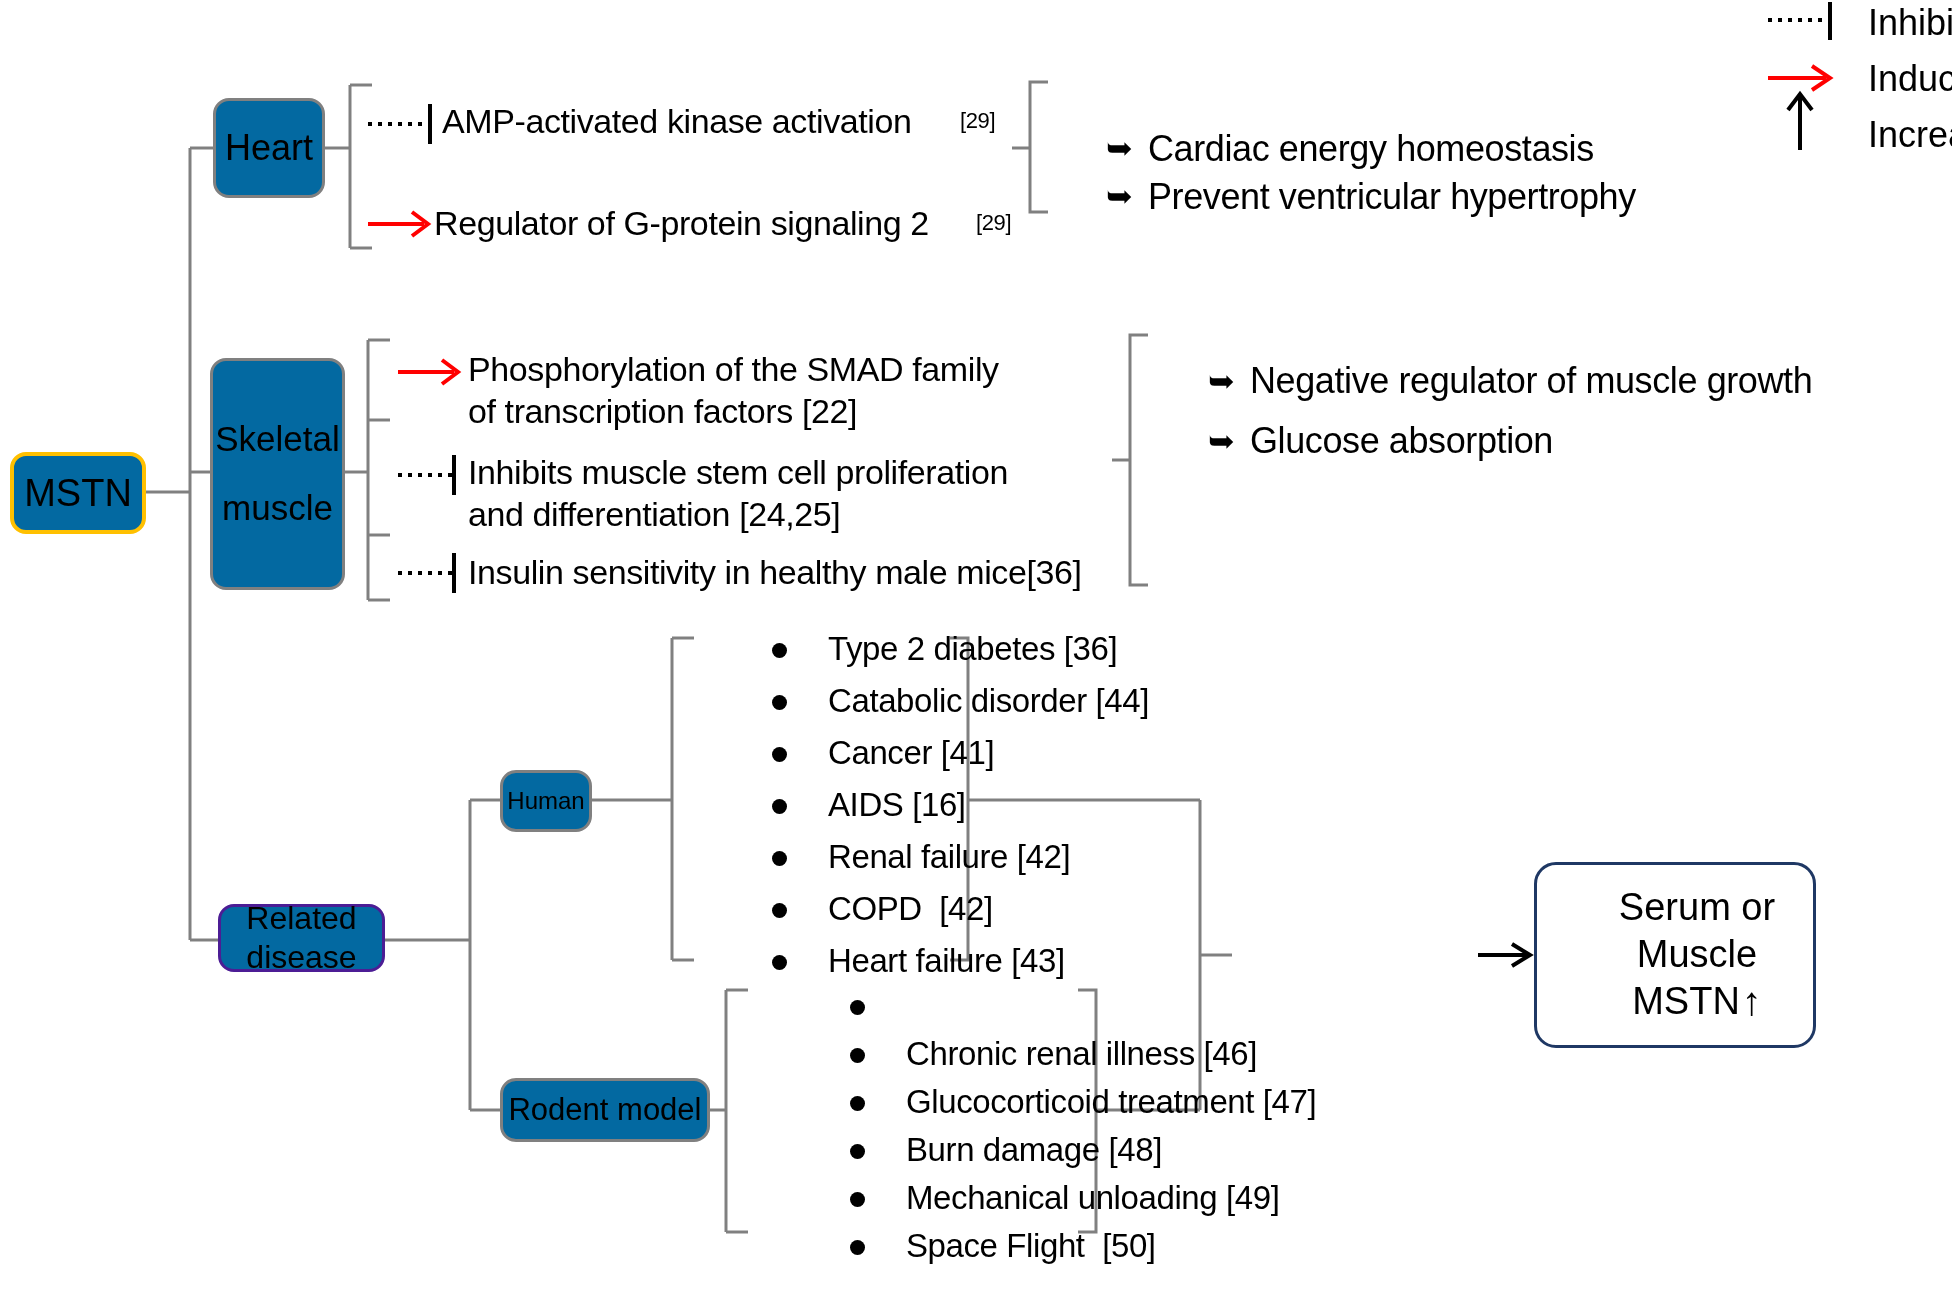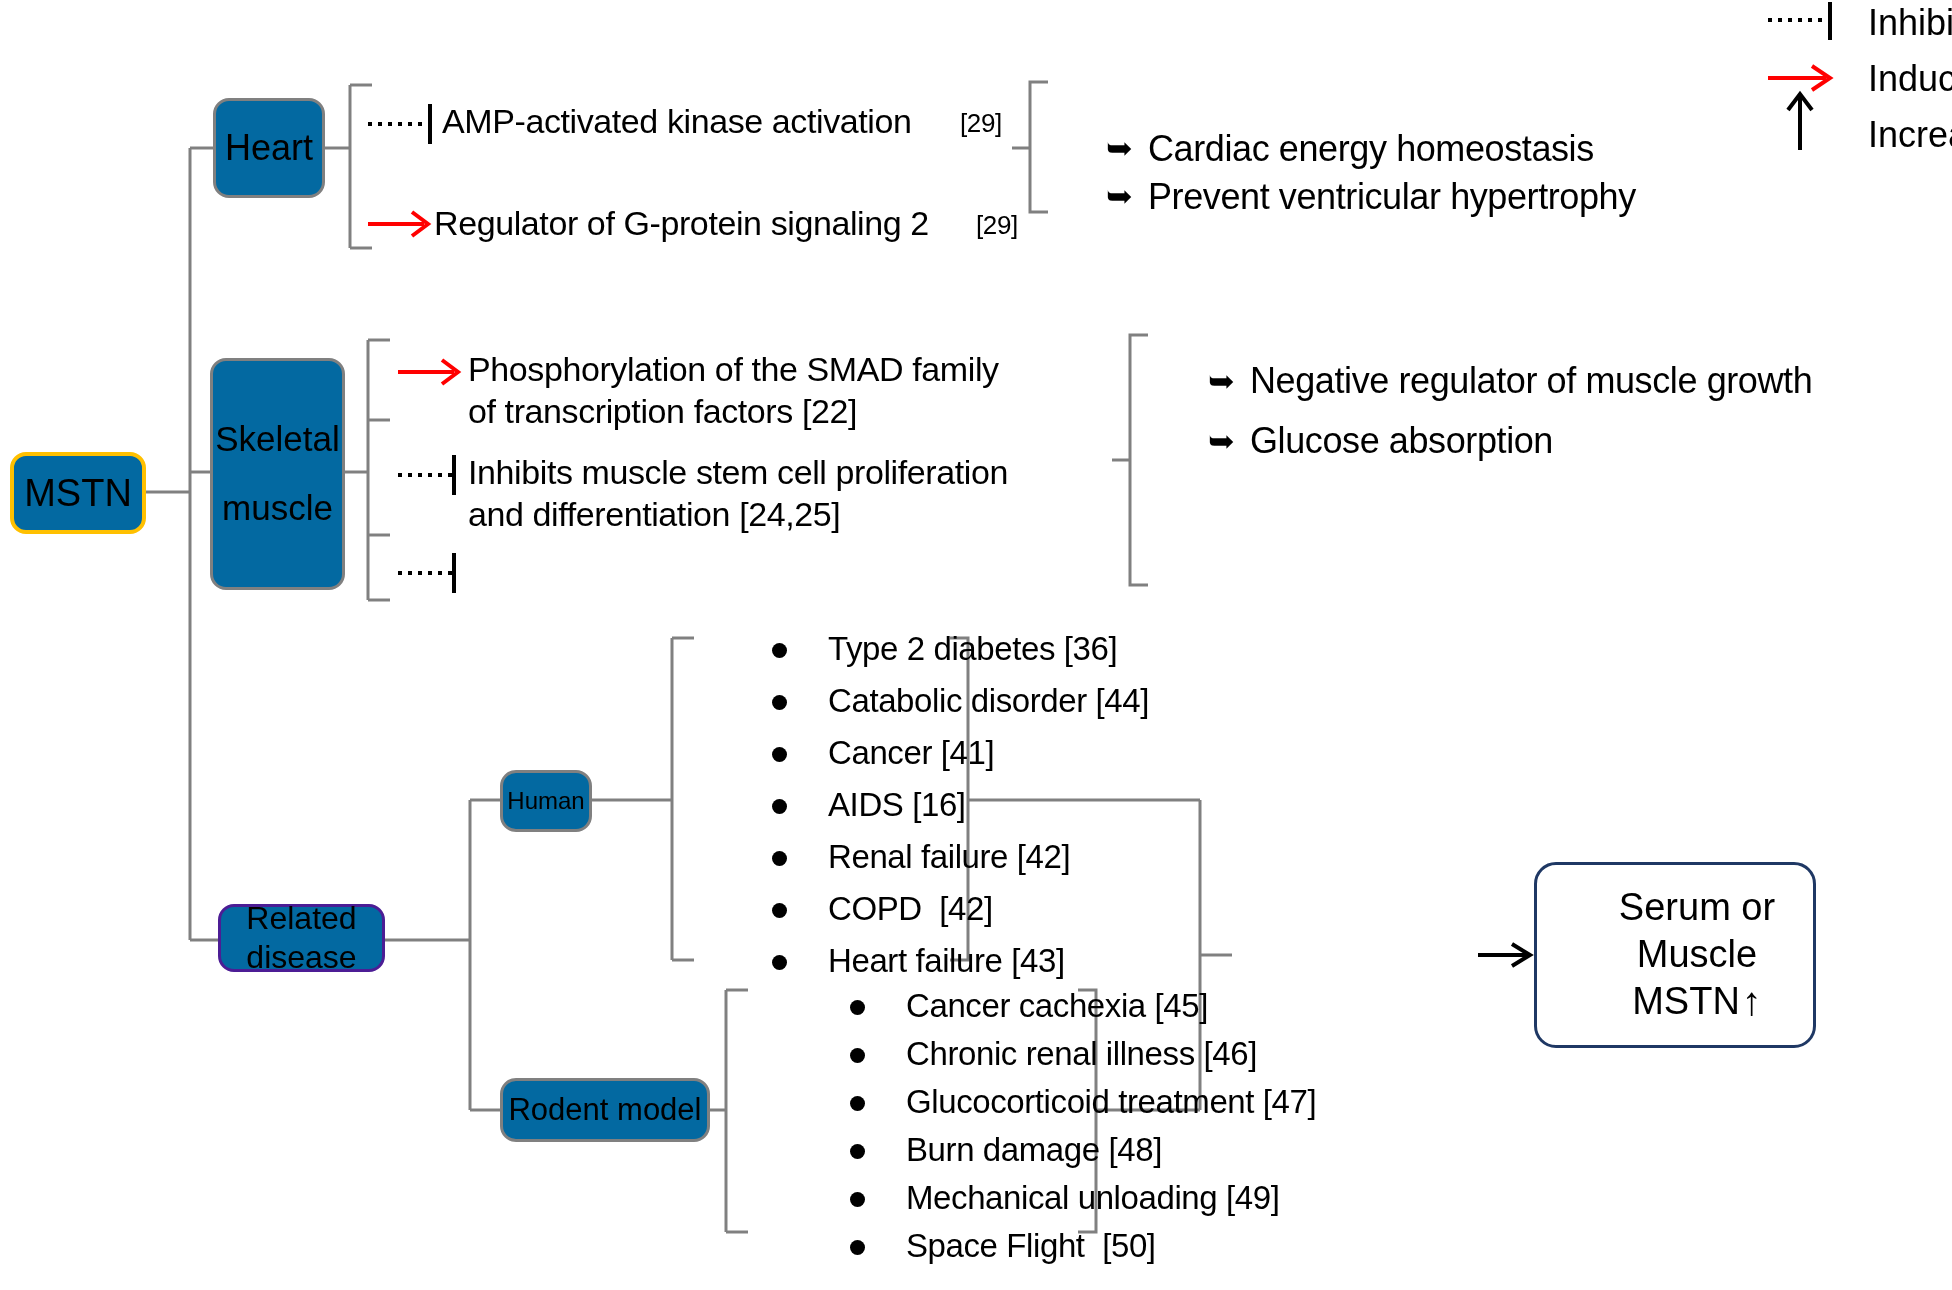--- a/index.html
+++ b/index.html
@@ -11,21 +11,21 @@
   .node{position:absolute;box-sizing:border-box;display:flex;align-items:center;
         justify-content:center;text-align:center;border-radius:16px;
         background:#0369a1;line-height:1.22;}
   .node.gray{border:3px solid #808080;}
   .node.navy{border:3px solid #4c1d95;}
   .node.gold{border:4px solid #ffc000;}
   .node.outcome{border:3px solid #1f3864;background:#ffffff;border-radius:22px;}
 
   .txt{position:absolute;white-space:pre;}
   .cond{font-family:"Liberation Sans",sans-serif;font-size:31px;letter-spacing:-0.4px;}
-  .small-ref{font-size:26px;text-align:right;}
+  .small-ref{font-size:22px;text-align:right;}
 
   .arrowbul{position:absolute;font-size:30px;line-height:1;}
   .dotbul{position:absolute;width:15px;height:15px;border-radius:50%;background:#000;}
   .legend-label{font-size:34px;margin-left:18px;}
 </style>
 </head>
 <body>
 
 <div id="stage">
 
@@ -148,20 +148,21 @@
     <span>Skeletal</span>
     <span style="margin-top:26px;">muscle</span>
   </div>
 
   <div class="txt cond" style="left:468px;top:350px;font-size:34px;">Phosphorylation of the SMAD family</div>
   <div class="txt cond" style="left:468px;top:392px;font-size:34px;">of transcription factors [22]</div>
 
   <div class="txt cond" style="left:468px;top:453px;font-size:34px;">Inhibits muscle stem cell proliferation</div>
   <div class="txt cond" style="left:468px;top:495px;font-size:34px;">and differentiation [24,25]</div>
 
+  <div class="txt cond" style="left:468px;top:553px;font-size:34px;">Insulin sensitivity in healthy male mice[36]</div>
 
   <div class="arrowbul" style="left:1208px;top:365px;font-size:32px;">➥</div>
   <div class="txt cond" style="left:1250px;top:360px;font-size:36px;">Negative regulator of muscle growth</div>
 
   <div class="arrowbul" style="left:1208px;top:425px;font-size:32px;">➥</div>
   <div class="txt cond" style="left:1250px;top:420px;font-size:36px;">Glucose absorption</div>
 
   <div class="node navy" style="left:218px;top:904px;width:167px;height:68px;font-size:32px;">
     <span>Related disease</span>
   </div>
@@ -189,21 +190,20 @@
   <div class="txt cond" style="left:828px;top:890px;font-size:33px;">COPD  [42]</div>
 
   <div class="dotbul" style="left:772px;top:955px;"></div>
   <div class="txt cond" style="left:828px;top:942px;font-size:33px;">Heart failure [43]</div>
 
   <div class="node gray" style="left:500px;top:1078px;width:210px;height:64px;font-size:31px;">
     <span>Rodent model</span>
   </div>
 
   <div class="dotbul" style="left:850px;top:1000px;"></div>
-  <div class="txt cond" style="left:906px;top:987px;font-size:33px;">Cancer cachexia [45]</div>
 
   <div class="dotbul" style="left:850px;top:1048px;"></div>
   <div class="txt cond" style="left:906px;top:1035px;font-size:33px;">Chronic renal illness [46]</div>
 
   <div class="dotbul" style="left:850px;top:1096px;"></div>
   <div class="txt cond" style="left:906px;top:1083px;font-size:33px;">Glucocorticoid treatment [47]</div>
 
   <div class="dotbul" style="left:850px;top:1144px;"></div>
   <div class="txt cond" style="left:906px;top:1131px;font-size:33px;">Burn damage [48]</div>
 

